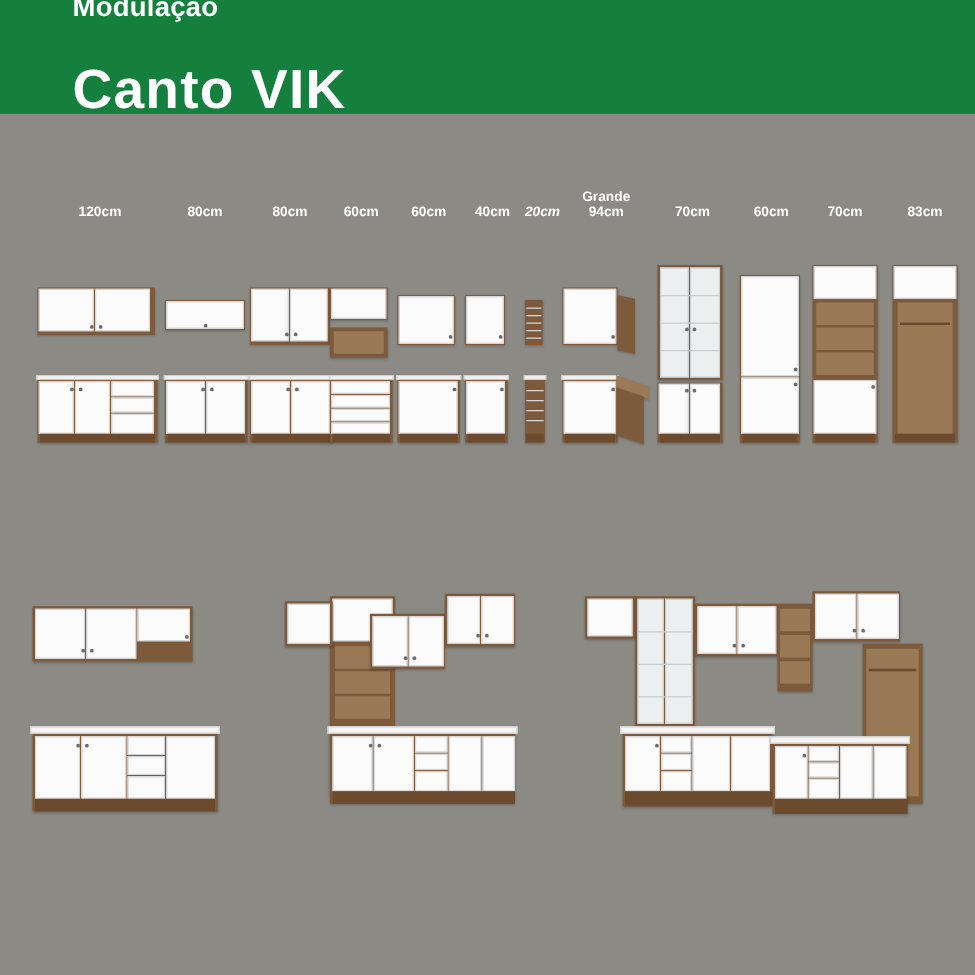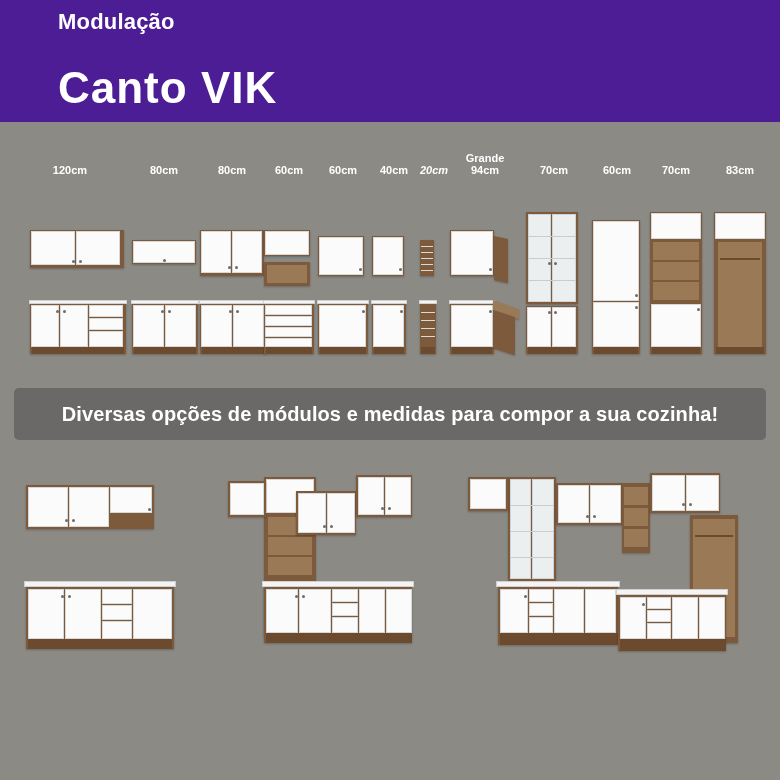--- a/index.html
+++ b/index.html
@@ -12,22 +12,22 @@
   #root {
     position: relative;
     width: 780px; height: 780px;
     background: #8c8a85;
   }
 
   
   .header {
     position: absolute;
     left: 0; top: 0;
-    width: 780px; height: 122px;
-    background: #4c1d95;
+    width: 780px; height: 91px;
+    background: #15803d;
     display: flex;
     flex-direction: column;
     justify-content: center;
     padding-left: 58px;
     gap: 28px;
   }
   .header-sub {
     color: #ffffff;
     font-size: 22px;
     font-weight: bold;
@@ -143,21 +143,21 @@
 <div id="root">
 
   <div class="header">
     <div class="header-sub">Modulação</div>
     <div class="header-title">Canto VIK</div>
   </div>
 
   <div class="modules-panel">
 
     <div class="labels-row">
-      <div class="mod-label" style="left:12px; top:18px; width:88px;">120cm</div>
+      <div class="mod-label" style="left:22px; top:18px; width:88px;">120cm</div>
       <div class="mod-label" style="left:118px; top:18px; width:64px;">80cm</div>
       <div class="mod-label" style="left:186px; top:18px; width:64px;">80cm</div>
       <div class="mod-label" style="left:250px; top:18px; width:50px;">60cm</div>
       <div class="mod-label" style="left:304px; top:18px; width:50px;">60cm</div>
       <div class="mod-label" style="left:356px; top:18px; width:48px;">40cm</div>
       <div class="mod-label" style="left:400px; top:18px; width:40px;font-style:italic;">20cm</div>
       <div class="mod-label" style="left:440px; top:6px; width:62px; white-space:pre-line;">Grande
 94cm</div>
       <div class="mod-label" style="left:512px; top:18px; width:56px;">70cm</div>
       <div class="mod-label" style="left:576px; top:18px; width:54px;">60cm</div>
@@ -324,23 +324,20 @@
         <div class="wood shadow" style="position:absolute; left:0; top:0; width:52px; height:142px;"></div>
         <div class="panel-white" style="position:absolute; left:1px; top:1px; width:50px; height:26px;"></div>
         <div class="wood-l" style="position:absolute; left:4px; top:30px; width:44px; height:105px;"></div>
         <div class="hline" style="left:6px; top:46px; width:40px; height:2px; background:#6b4a2e;"></div>
         <div class="wood-d" style="position:absolute; left:2px; top:135px; width:48px; height:7px;"></div>
       </div>
 
     </div>
   </div>
 
-  <div class="banner">
-    <div class="banner-text">Diversas opções de módulos e medidas para compor a sua cozinha!</div>
-  </div>
 
   <div class="sets">
 
     <div class="set" style="left:20px; top:20px; width:160px; height:195px;">
 
       <div class="wood shadow" style="position:absolute; left:6px; top:10px; width:128px; height:44px;"></div>
       <div class="panel-white" style="position:absolute; left:8px; top:12px; width:40px; height:40px;"></div>
       <div class="panel-white" style="position:absolute; left:49px; top:12px; width:40px; height:40px;"></div>
       <div class="panel-white" style="position:absolute; left:90px; top:12px; width:42px; height:26px;"></div>
       <div class="knob" style="left:45px; top:44px;"></div>

